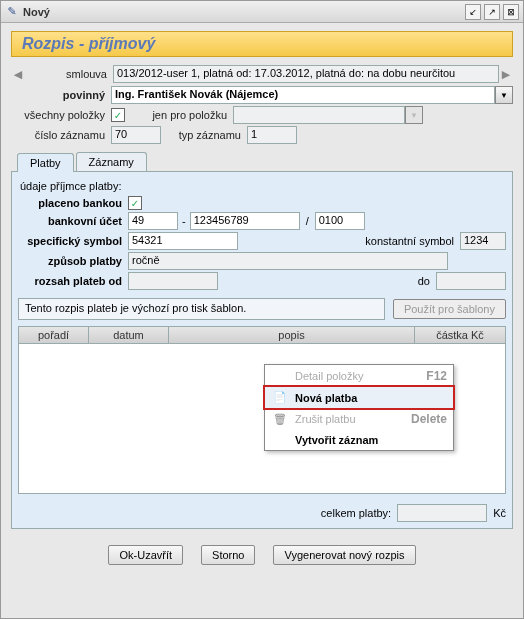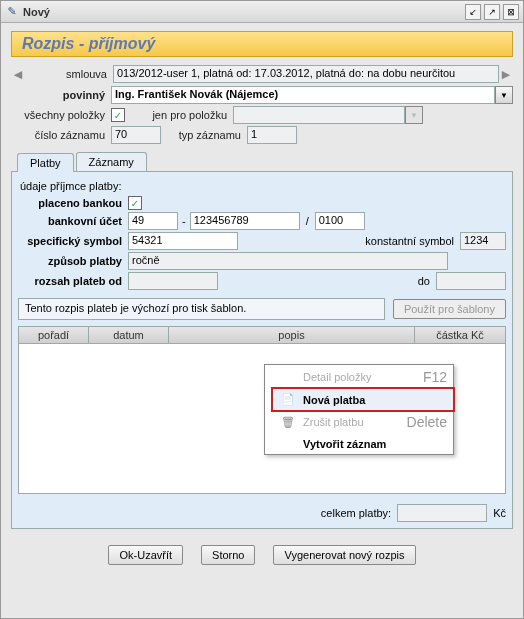--- a/index.html
+++ b/index.html
@@ -31,25 +31,25 @@
   .tiny { width:50px; }
   .med { width:110px; }
   .template-row { display:flex; align-items:center; margin-top:8px; }
   .template-text { flex:1; border:1px solid #9aa; background:#f2f6fa; padding:3px 6px; height:22px; }
   .btn { border:1px solid #888; background:linear-gradient(#f8f8f8,#dedede); padding:3px 10px; cursor:pointer; border-radius:2px; }
   .btn.disabled { color:#999; background:#eee; cursor:default; }
   .grid-head { display:flex; margin-top:6px; border:1px solid #9aa; background:linear-gradient(#e6e6e6,#d0d0d0); }
   .gh { border-right:1px solid #9aa; padding:2px 4px; text-align:center; color:#333; }
   .gh:last-child{border-right:none;}
   .grid-body { border:1px solid #9aa; border-top:none; background:#fff; height:150px; position:relative; }
-  .ctx-menu { position:absolute; left:245px; top:20px; width:190px; background:#fff; border:1px solid #888; box-shadow:2px 2px 4px rgba(0,0,0,0.25);padding-left:8px; }
+  .ctx-menu { position:absolute; left:245px; top:20px; width:190px; background:#fff; border:1px solid #888; box-shadow:2px 2px 4px rgba(0,0,0,0.25); }
   .ctx-item { display:flex; align-items:center; padding:4px 6px; }
   .ctx-item .ci-icon { width:18px; text-align:center; margin-right:6px; color:#888; }
   .ctx-item .ci-label { flex:1; }
-  .ctx-item .ci-sc { color:#999; font-size:14px; }
+  .ctx-item .ci-sc { color:#999; font-size:12px;font-weight:bold; }
   .ctx-item.disabled { color:#aaa; }
   .ctx-item.highlight { background:#eaf0f8; outline:2px solid #c92020; outline-offset:0; font-weight:bold; color:#000; }
   .total-row { display:flex; justify-content:flex-end; align-items:center; margin-top:10px; }
   .total-row .tl { margin-right:6px; }
   .total-row .tf { width:90px; }
   .total-row .unit { margin-left:6px; }
   .footer-btns { display:flex; justify-content:center; gap:18px; margin:16px 0 4px 0; }
 </style>
 </head>
 <body>

